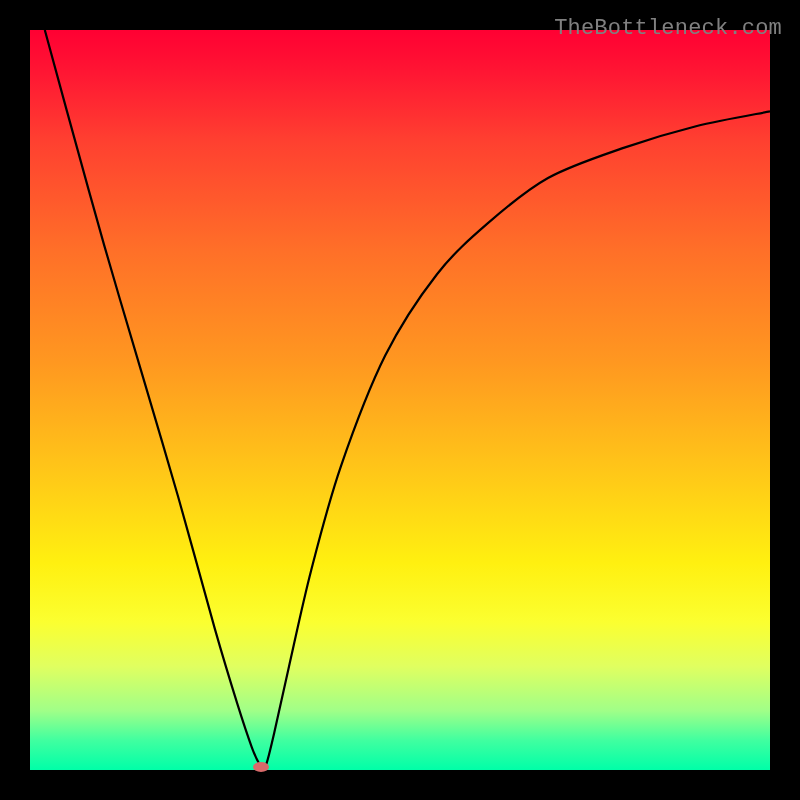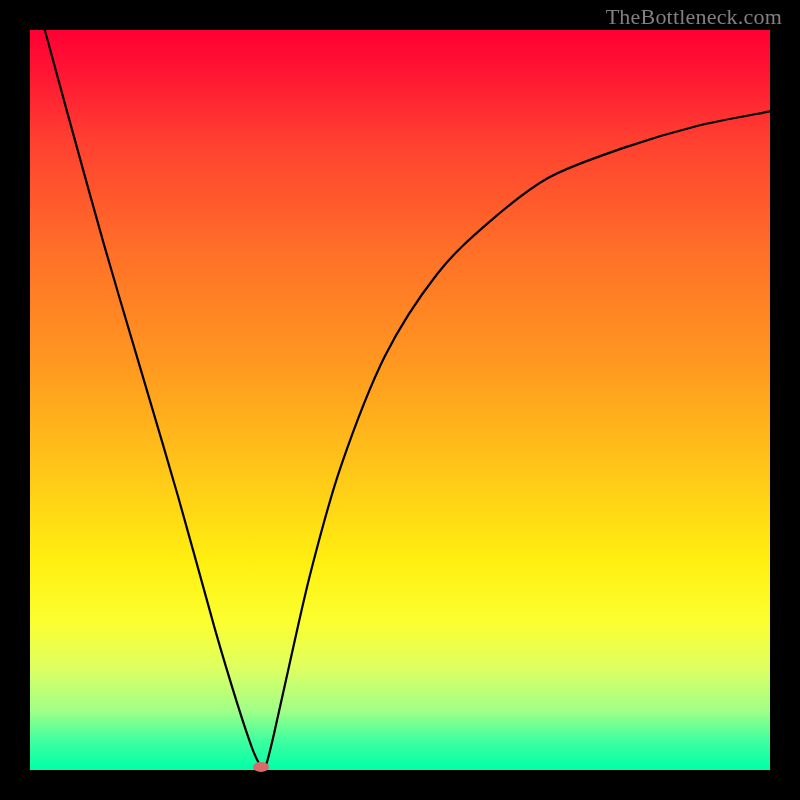--- a/index.html
+++ b/index.html
@@ -41,23 +41,23 @@
   .marker {
     position: absolute;
     width: 16px;
     height: 10px;
     background: #d96a6a;
     border-radius: 50%;
     transform: translate(-50%, -50%);
   }
   .watermark {
     position: absolute;
-    top: 4px;
+    top: 16px;
     right: 18px;
-    font-family: Liberation Serif, serif;
+    font-family: Liberation Mono, monospace;
     font-size: 22px;
     color: #808080;
     letter-spacing: 0.2px;
   }
 </style>
 </head>
 <body>
 
 <div class="plot-area">
   <svg class="curve" viewBox="0 0 740 740" preserveAspectRatio="none">

